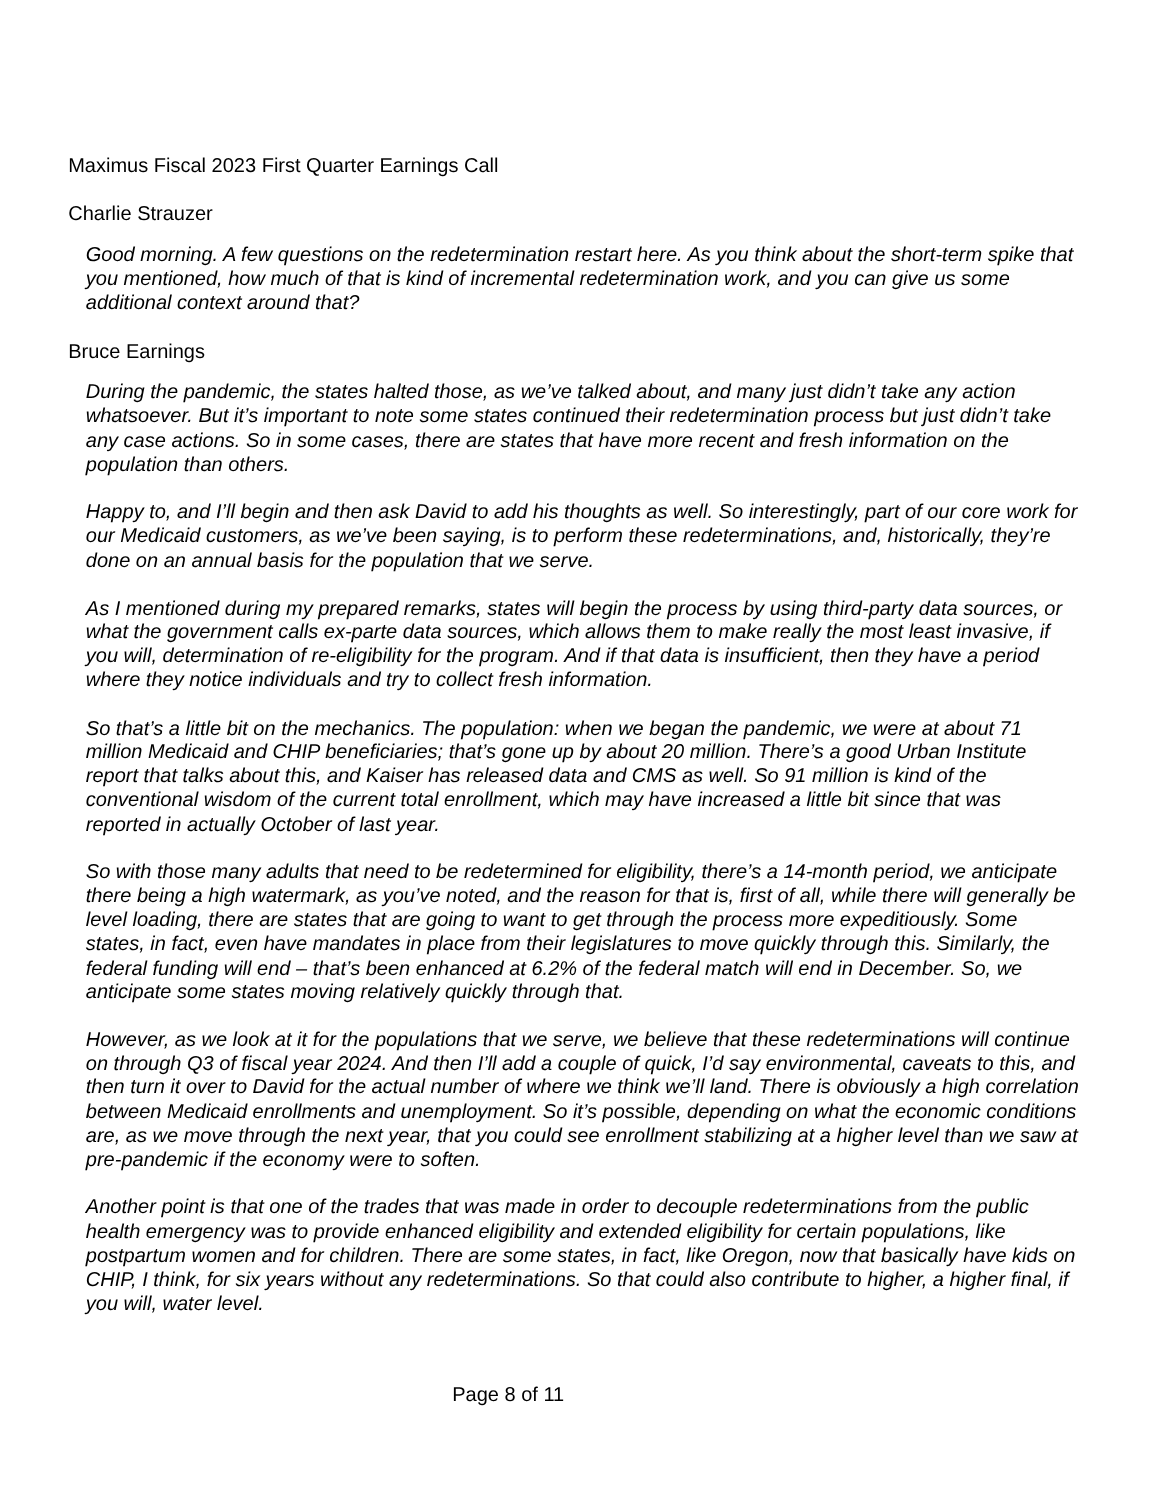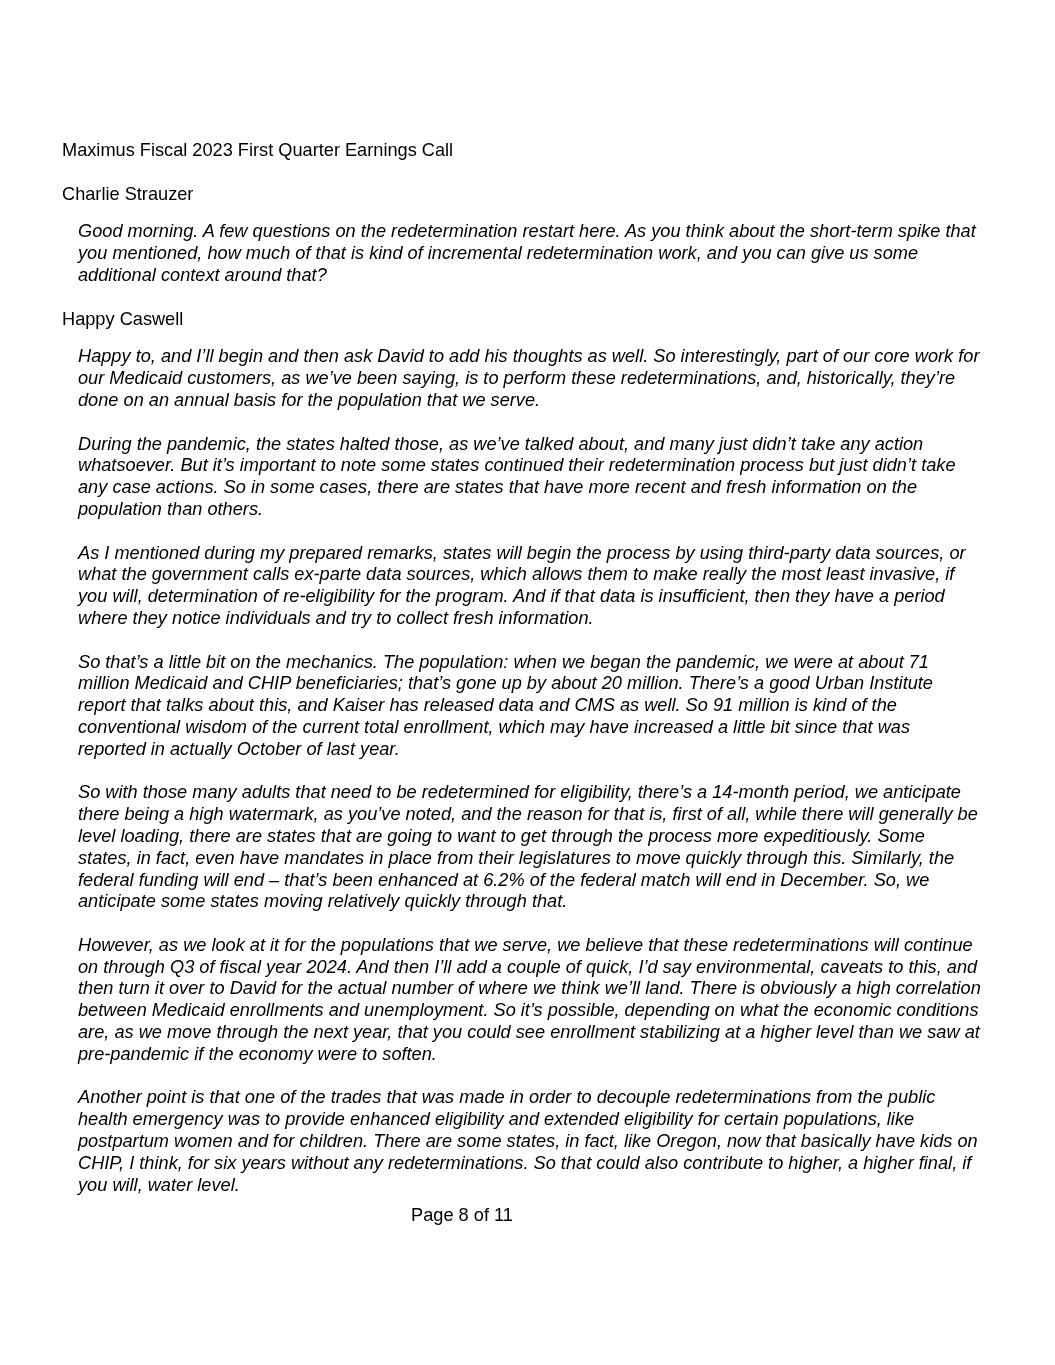--- a/index.html
+++ b/index.html
@@ -38,42 +38,42 @@
       margin: 16px;
       font-style: italic;
     }
     .para + .para {
       margin-top: 21.8px;
     }
     .footer {
       position: absolute;
       left: 0;
       width: 924px;
-      top: 1205px;
+      top: 1258px;
       text-align: center;
       font-size: 18.2px;
     }
   </style>
 </head>
 <body>
 
 <div class="page">
   <div>
     <p class="header-line">Maximus Fiscal 2023 First Quarter Earnings Call</p>
   </div>
 
   <div class="block">
     <p class="speaker">Charlie Strauzer</p>
     <p class="para">Good morning. A few questions on the redetermination restart here. As you think about the short-term spike that you mentioned, how much of that is kind of incremental redetermination work, and you can give us some additional context around that?</p>
   </div>
 
   <div class="block">
-    <p class="speaker">Happy Caswell</p>
+    <p class="speaker">Bruce Earnings</p>
+    <p class="para">During the pandemic, the states halted those, as we’ve talked about, and many just didn’t take any action whatsoever. But it’s important to note some states continued their redetermination process but just didn’t take any case actions. So in some cases, there are states that have more recent and fresh information on the population than others.</p>
     <p class="para">Happy to, and I’ll begin and then ask David to add his thoughts as well. So interestingly, part of our core work for our Medicaid customers, as we’ve been saying, is to perform these redeterminations, and, historically, they’re done on an annual basis for the population that we serve.</p>
-    <p class="para">During the pandemic, the states halted those, as we’ve talked about, and many just didn’t take any action whatsoever. But it’s important to note some states continued their redetermination process but just didn’t take any case actions. So in some cases, there are states that have more recent and fresh information on the population than others.</p>
     <p class="para">As I mentioned during my prepared remarks, states will begin the process by using third-party data sources, or what the government calls ex-parte data sources, which allows them to make really the most least invasive, if you will, determination of re-eligibility for the program. And if that data is insufficient, then they have a period where they notice individuals and try to collect fresh information.</p>
     <p class="para">So that’s a little bit on the mechanics. The population: when we began the pandemic, we were at about 71 million Medicaid and CHIP beneficiaries; that’s gone up by about 20 million. There’s a good Urban Institute report that talks about this, and Kaiser has released data and CMS as well. So 91 million is kind of the conventional wisdom of the current total enrollment, which may have increased a little bit since that was reported in actually October of last year.</p>
     <p class="para">So with those many adults that need to be redetermined for eligibility, there’s a 14-month period, we anticipate there being a high watermark, as you’ve noted, and the reason for that is, first of all, while there will generally be level loading, there are states that are going to want to get through the process more expeditiously. Some states, in fact, even have mandates in place from their legislatures to move quickly through this. Similarly, the federal funding will end – that’s been enhanced at 6.2% of the federal match will end in December. So, we anticipate some states moving relatively quickly through that.</p>
     <p class="para">However, as we look at it for the populations that we serve, we believe that these redeterminations will continue on through Q3 of fiscal year 2024. And then I’ll add a couple of quick, I’d say environmental, caveats to this, and then turn it over to David for the actual number of where we think we’ll land. There is obviously a high correlation between Medicaid enrollments and unemployment. So it’s possible, depending on what the economic conditions are, as we move through the next year, that you could see enrollment stabilizing at a higher level than we saw at pre-pandemic if the economy were to soften.</p>
     <p class="para">Another point is that one of the trades that was made in order to decouple redeterminations from the public health emergency was to provide enhanced eligibility and extended eligibility for certain populations, like postpartum women and for children. There are some states, in fact, like Oregon, now that basically have kids on CHIP, I think, for six years without any redeterminations. So that could also contribute to higher, a higher final, if you will, water level.</p>
   </div>
 </div>
 
 <div class="footer">Page 8 of 11</div>
 

